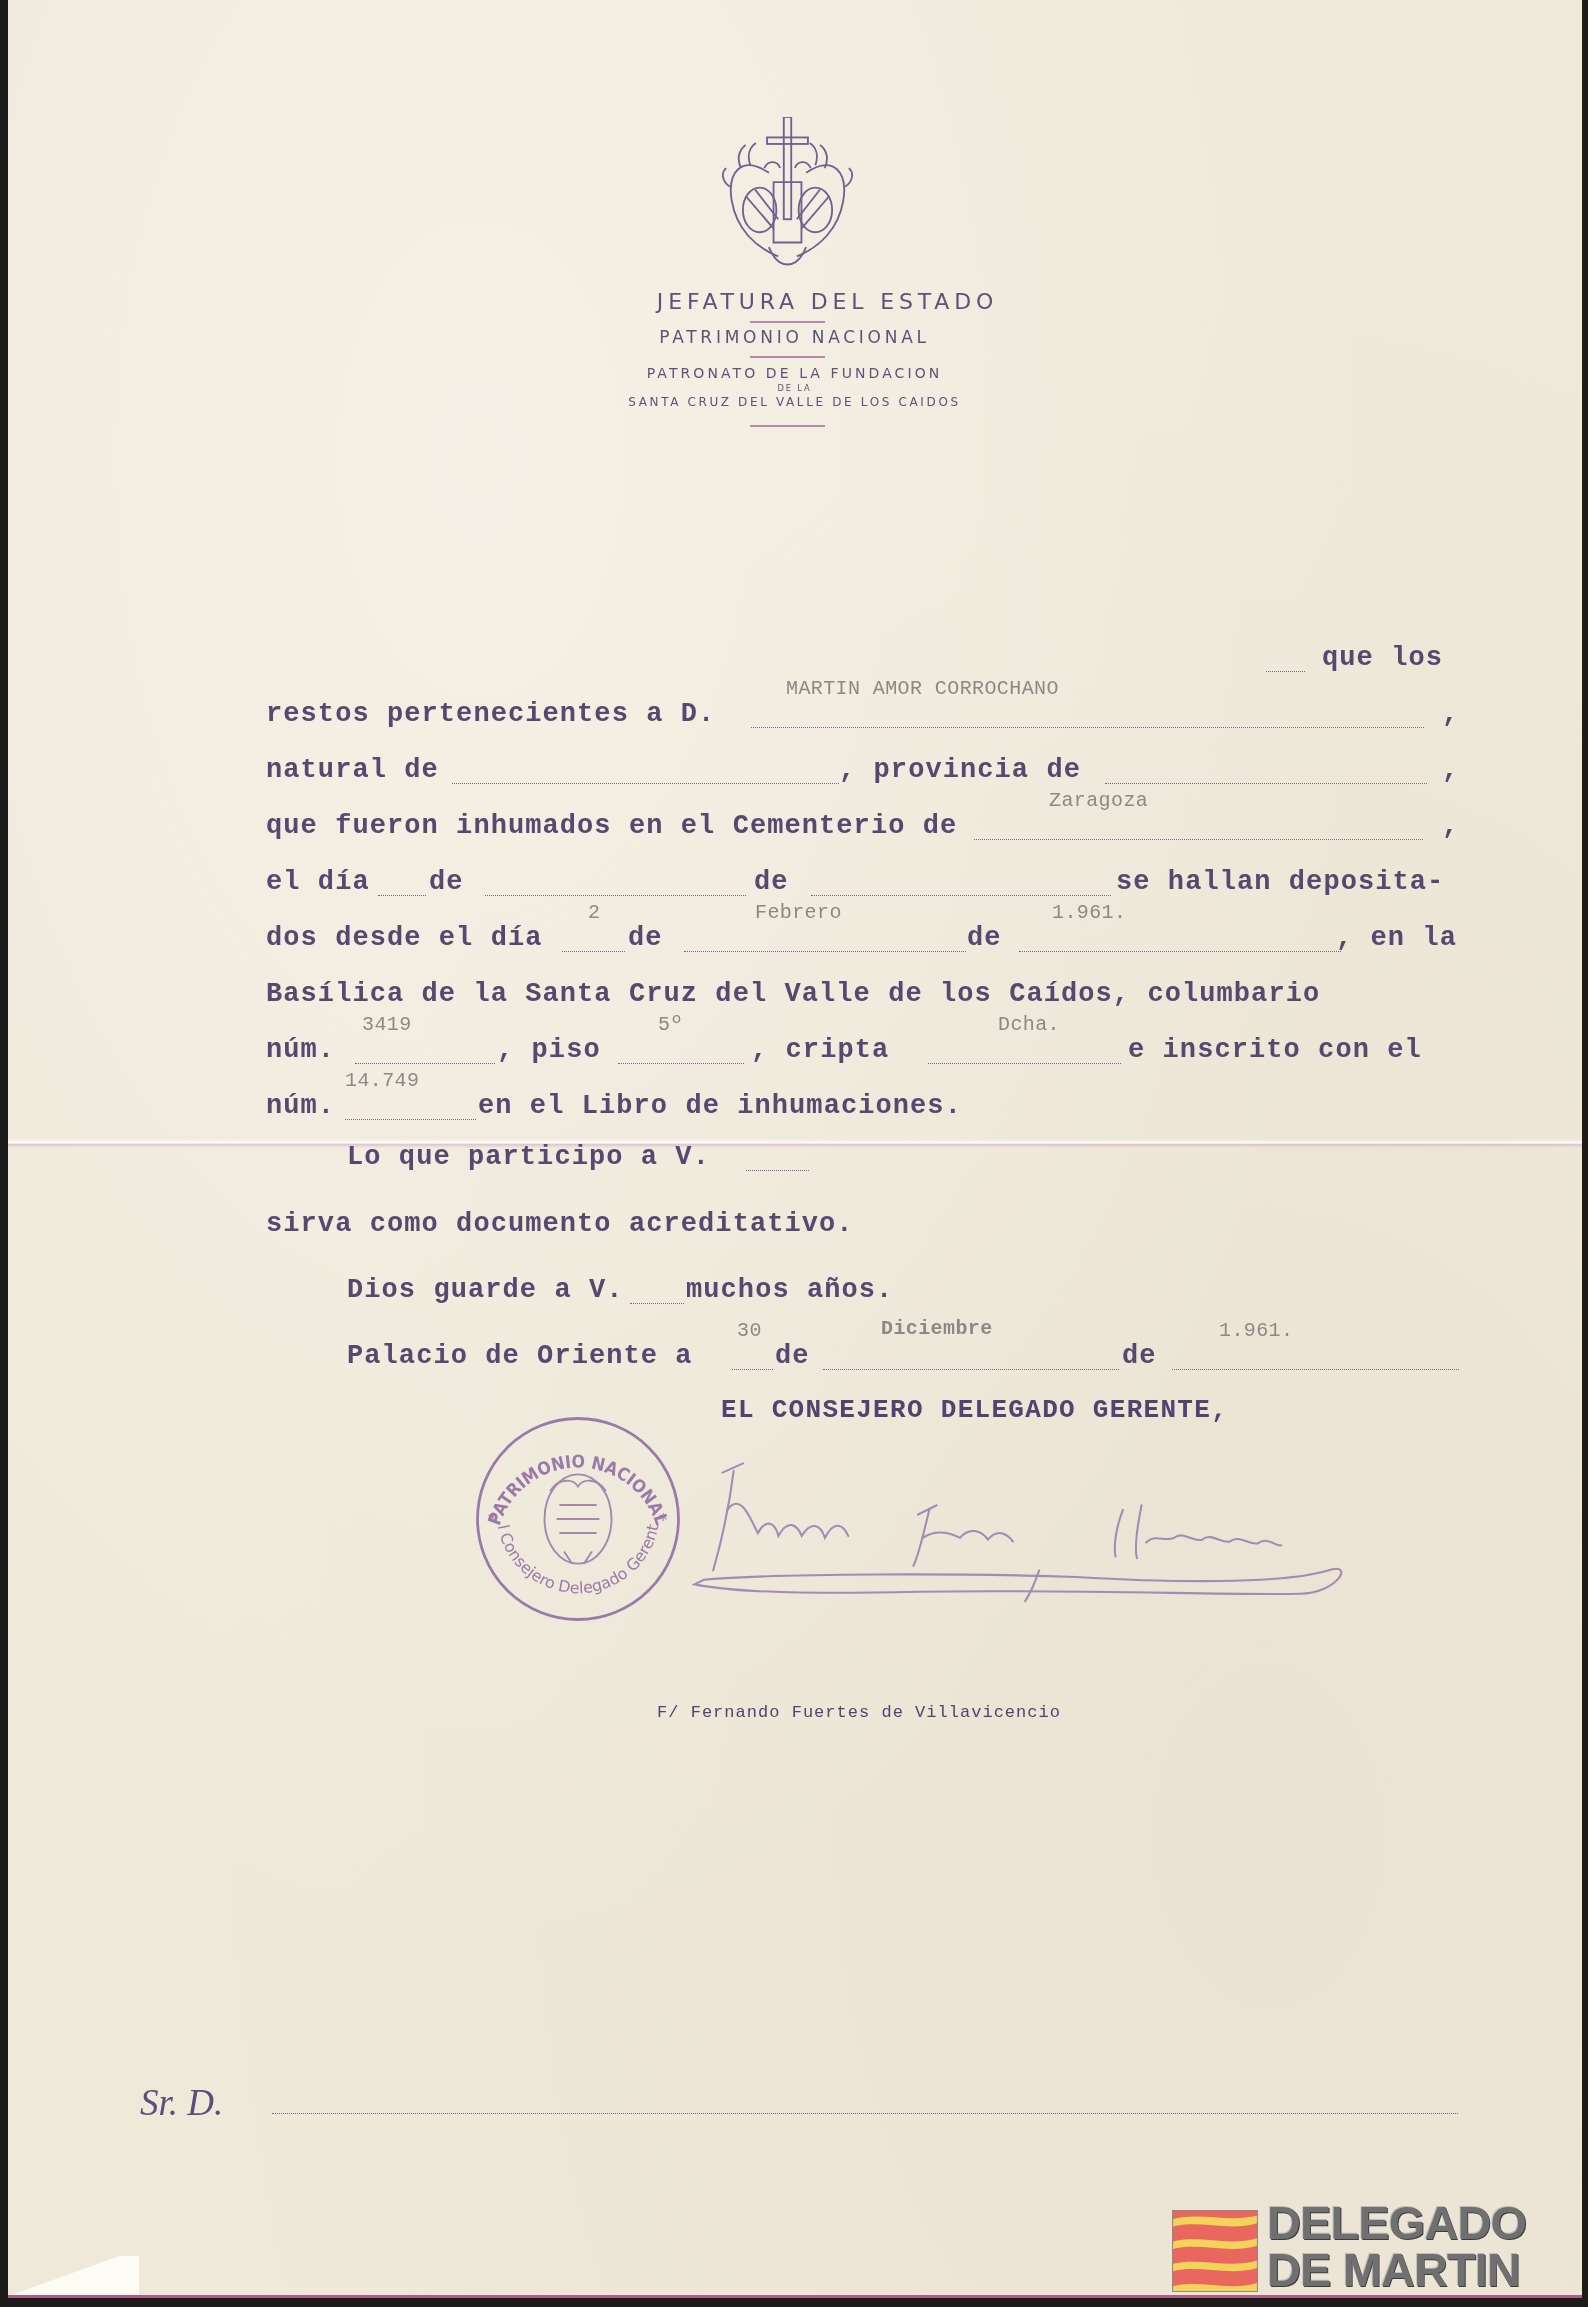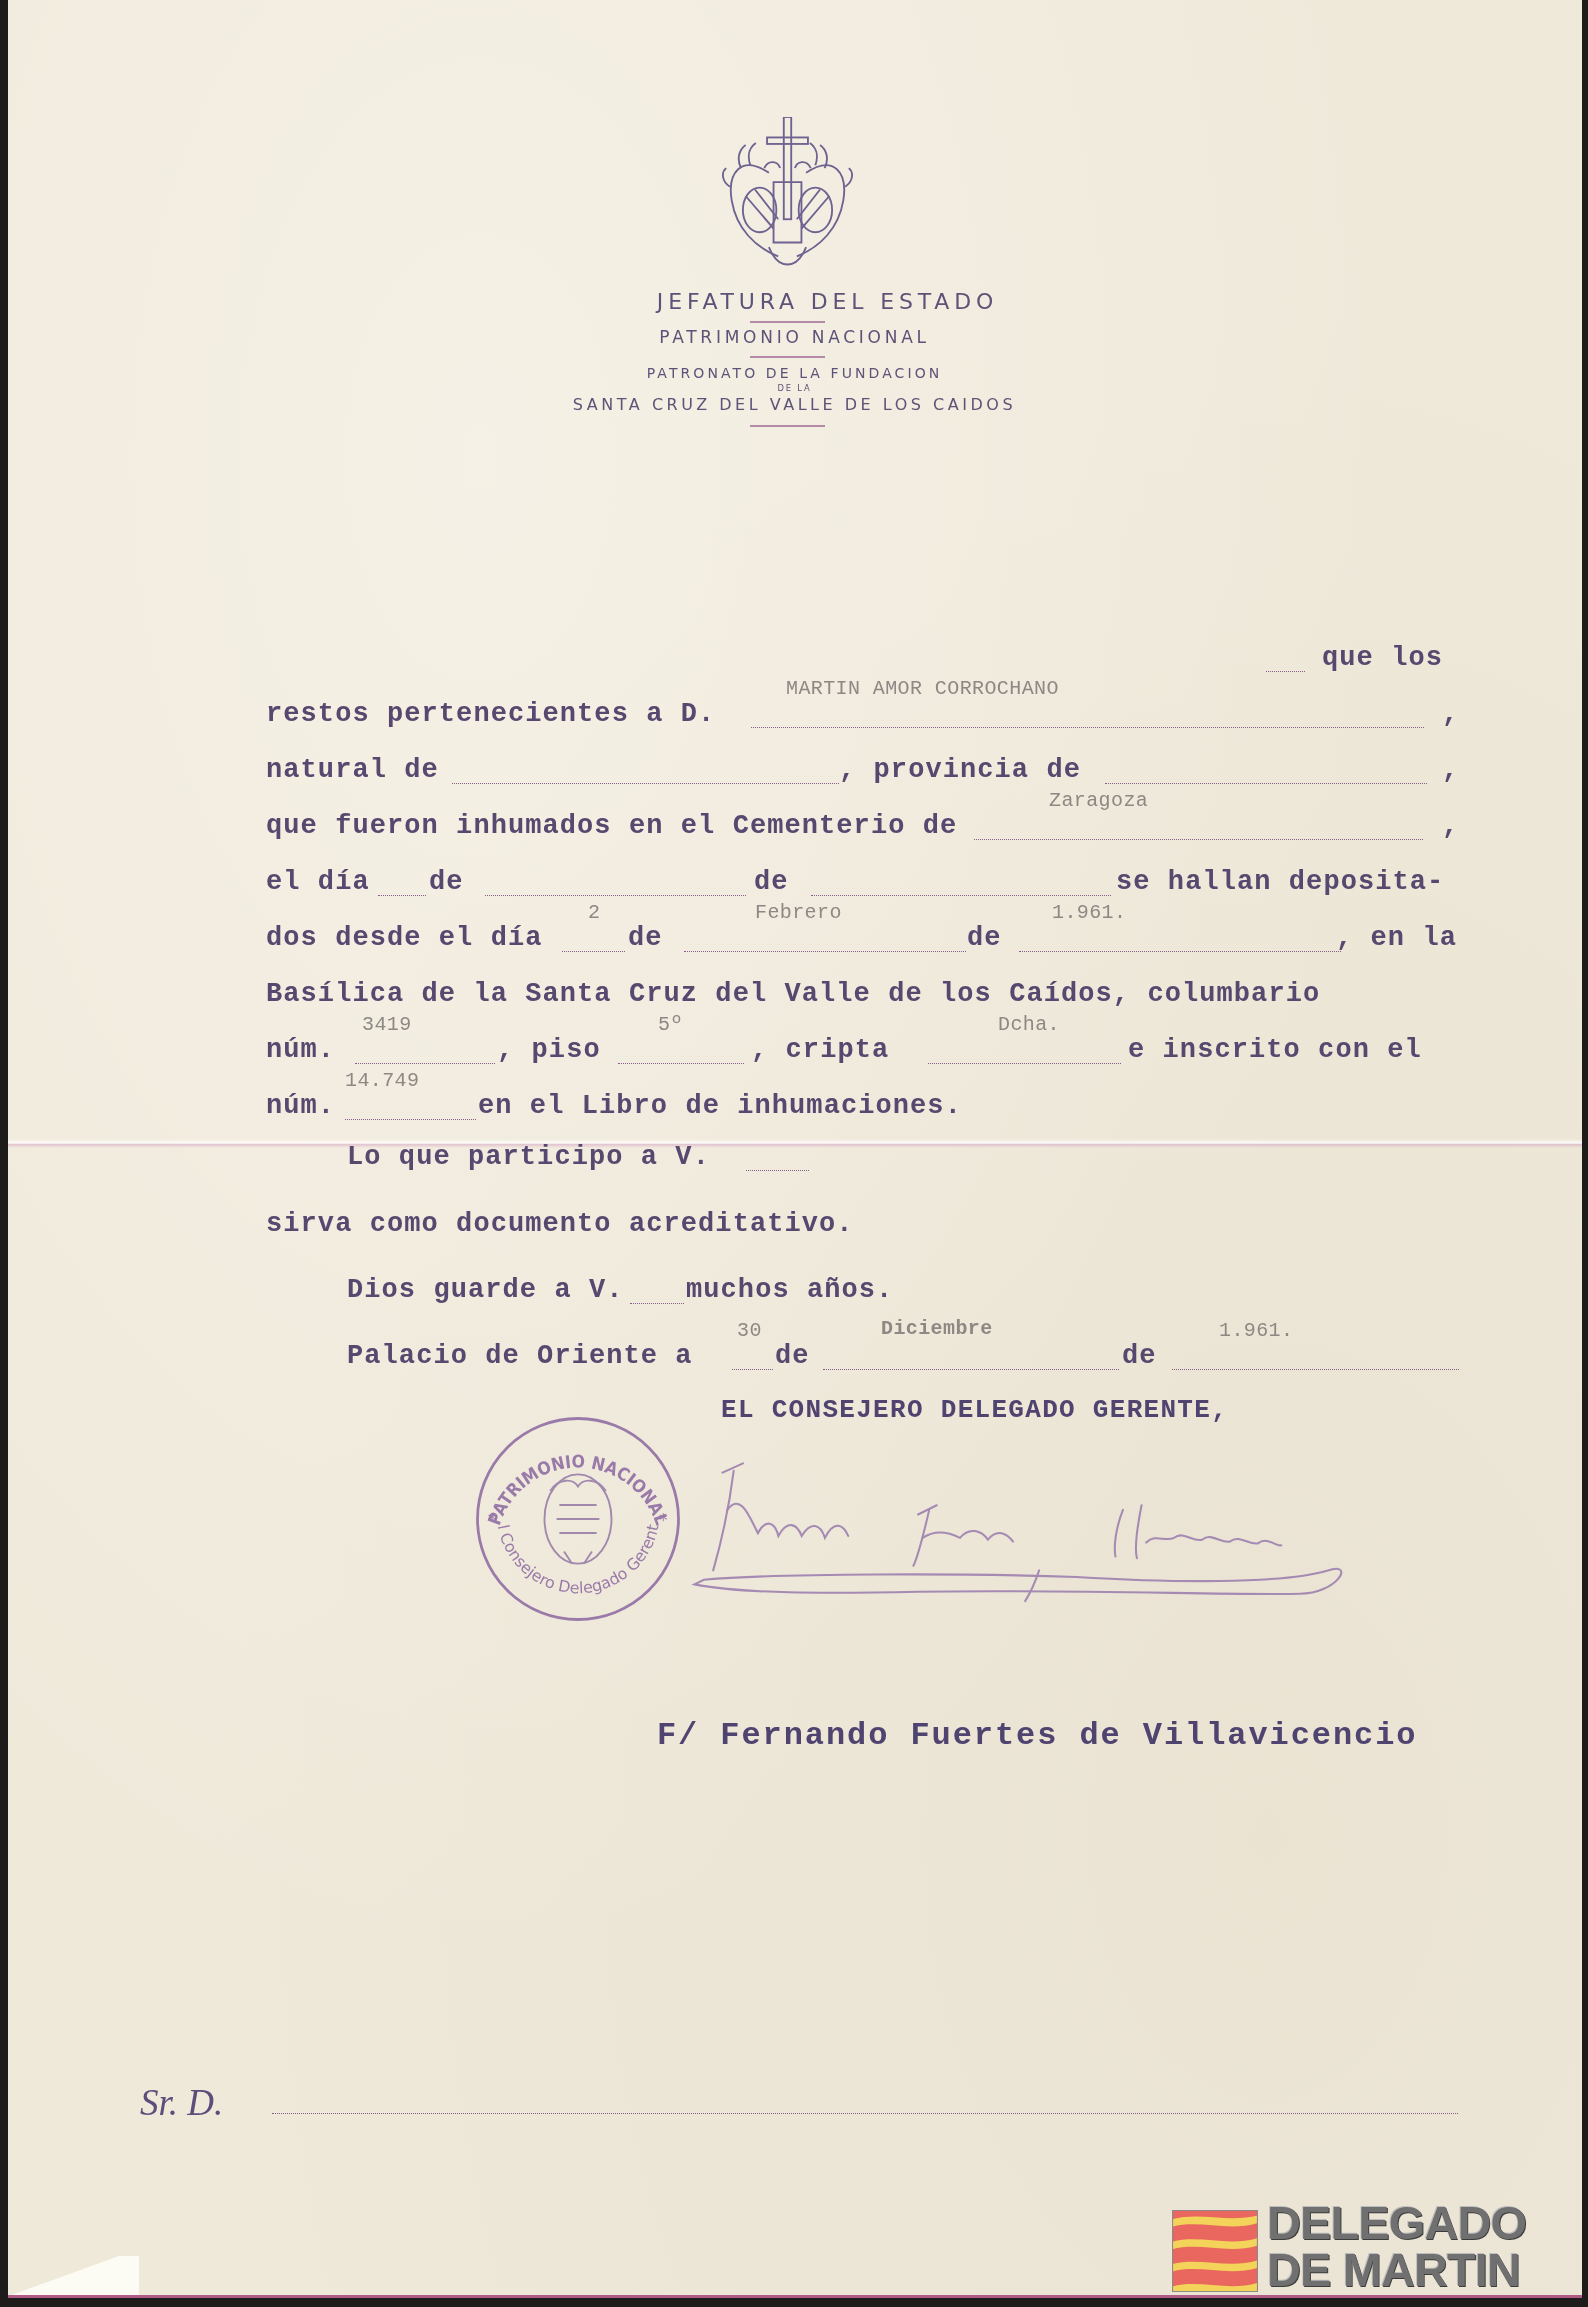--- a/index.html
+++ b/index.html
@@ -24,34 +24,34 @@
     background: linear-gradient(to bottom, rgba(255,255,255,0.0), rgba(255,255,255,0.85) 45%, rgba(210,150,190,0.45) 60%, rgba(255,255,255,0.0));
   }
   
   .emblem { position:absolute; left:713px; top:117px; width:149px; height:158px; }
   .lh { position:absolute; left:0; width:1589px; text-align:center; color:#5d5277;
         font-family:"DejaVu Sans", sans-serif; letter-spacing:0.22em; }
   .lh1 { top:289px; font-size:22px;padding-left:33px; }
   .lh2 { top:327px; font-size:17px; }
   .lh3 { top:365px; font-size:14px; }
   .lh4 { top:383px; font-size:8.4px; }
-  .lh5 { top:395px; font-size:16px; }
+  .lh5 { top:395px; font-size:12px; }
   .rule { position:absolute; left:750px; width:75px; height:1.9px; background:#b58aa9; }
 
   
   .line { position:absolute; left:266px; width:1193px; height:37px; color:#56486f;
           font-size:27px; font-weight:bold; white-space:nowrap; letter-spacing:0.04em; }
   .seg { position:absolute; top:0; }
   .dots { position:absolute; top:28px; height:0; border-bottom:1.9px dotted #8a5c8a; }
   .fill { position:absolute; color:#8d8884; font-weight:normal; font-size:20px;
           font-family:"Liberation Mono", monospace; letter-spacing:0.02em; }
   .sig-title { position:absolute; left:721px; top:1395px; color:#4f4470; font-size:26px; font-weight:bold; letter-spacing:0.05em; }
   .stamp { position:absolute; left:471px; top:1412px; width:214px; height:214px; }
   .signature { position:absolute; left:685px; top:1454px; width:671px; height:149px; }
-  .signed-name { position:absolute; left:657px; top:1703px; color:#4f4470; font-size:32px; font-weight:bold; letter-spacing:0.06em;margin-top:14px; }
+  .signed-name { position:absolute; left:657px; top:1703px; color:#4f4470; font-size:17px; font-weight:normal; letter-spacing:0.06em; }
   .srd { position:absolute; left:140px; top:2081px; color:#5b4e7a; font-family:"Liberation Serif", serif; font-style:italic; font-size:37px; }
   .srd-line { position:absolute; left:272px; top:2113px; width:1186px; border-bottom:1.9px dotted #8a5c8a; }
   .logo { position:absolute; left:1172px; top:2205px; width:410px; height:89px; }
   .logo-flag { position:absolute; left:0; top:4.7px; width:86px; height:82px; }
   .logo-text { position:absolute; left:95px; top:-5.6px; color:#707070; font-family:"Liberation Sans", sans-serif;
                font-weight:bold; font-size:47px; line-height:47px; letter-spacing:-0.9px;
                text-shadow: 0.9px 0.9px 0 #3c3c3c, -0.9px -0.9px 0 #bdbdbd; }
 </style>
 </head>
 <body>

